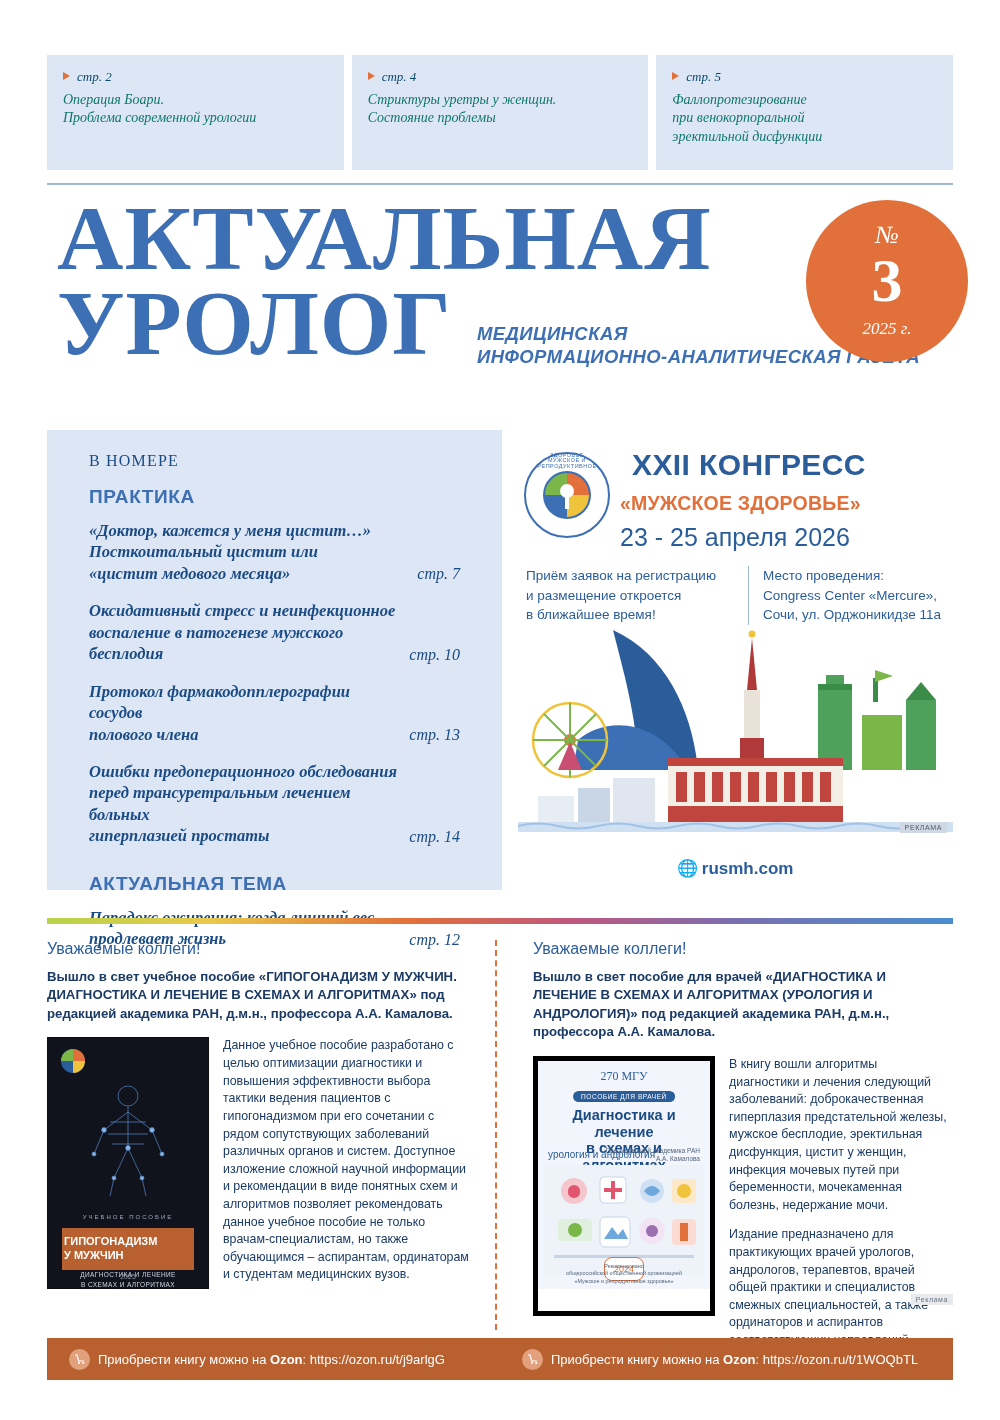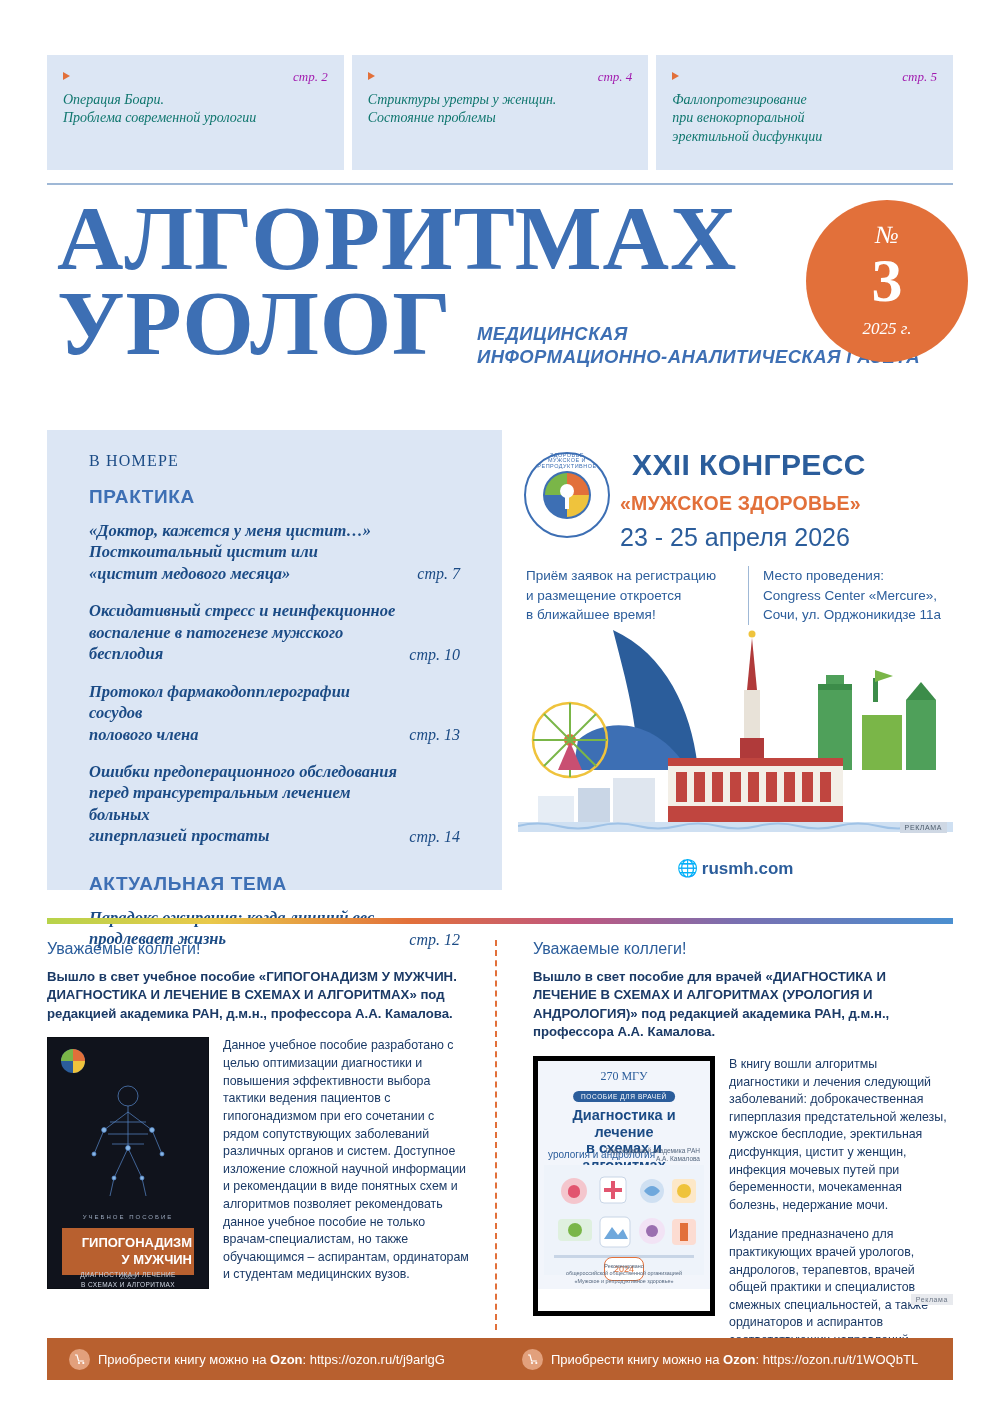--- a/index.html
+++ b/index.html
@@ -35,23 +35,22 @@
     background: #dce6f4;
     flex: 1 1 0;
     padding: 14px 16px 10px 16px;
     box-sizing: border-box;
     position: relative;
   }
   .teaser-page {
     font-family: "Liberation Serif", serif;
     font-style: italic;
     font-size: 13px;
-    color: #a21caf;
+    color: #0c4a6e;
     margin: 0 0 6px 14px;
-    text-align: right;
   }
   .teaser-arrow {
     position: absolute;
     left: 16px;
     top: 17px;
     width: 0;
     height: 0;
     border-left: 7px solid #e2703a;
     border-top: 4.5px solid transparent;
     border-bottom: 4.5px solid transparent;
@@ -393,23 +392,23 @@
     text-align: center;
     color: #9aa7bb;
     font-size: 6px;
     letter-spacing: 2px;
   }
   .cover1 .c-band {
     position: absolute;
     left: 14px; right: 14px; top: 190px;
     background: #b8602f;
     color: #fff;
-    text-align: right;
-    font-weight: bold;
-    font-size: 13px;
+    text-align: left;
+    font-weight: bold;
+    font-size: 11px;
     line-height: 1.25;
     padding: 7px 2px;
   }
   .cover1 .c-sub {
     position: absolute;
     left: 0; right: 0; top: 232px;
     text-align: center;
     color: #cfd6e2;
     font-size: 6.5px;
     line-height: 1.4;
@@ -573,21 +572,21 @@
       <div class="teaser-title" style="white-space:pre-line">Фаллопротезирование
 при венокорпоральной
 эректильной дисфункции</div>
     </div>
   </div>
 
   <div class="masthead-rule"></div>
 
   <div class="masthead">
     <h1 class="mast-title">
-      <span>АЛГОРИТМАХ</span>
+      <span>АКТУАЛЬНАЯ</span>
       <span class="line2">УРОЛОГ</span>
     </h1>
     <div class="mast-sub">
       <div>МЕДИЦИНСКАЯ</div>
       <div>ИНФОРМАЦИОННО-АНАЛИТИЧЕСКАЯ ГАЗЕТА</div>
     </div>
     <div class="issue-badge">
       <div class="no">№</div>
       <div class="num">3</div>
       <div class="year">2025 г.</div>

